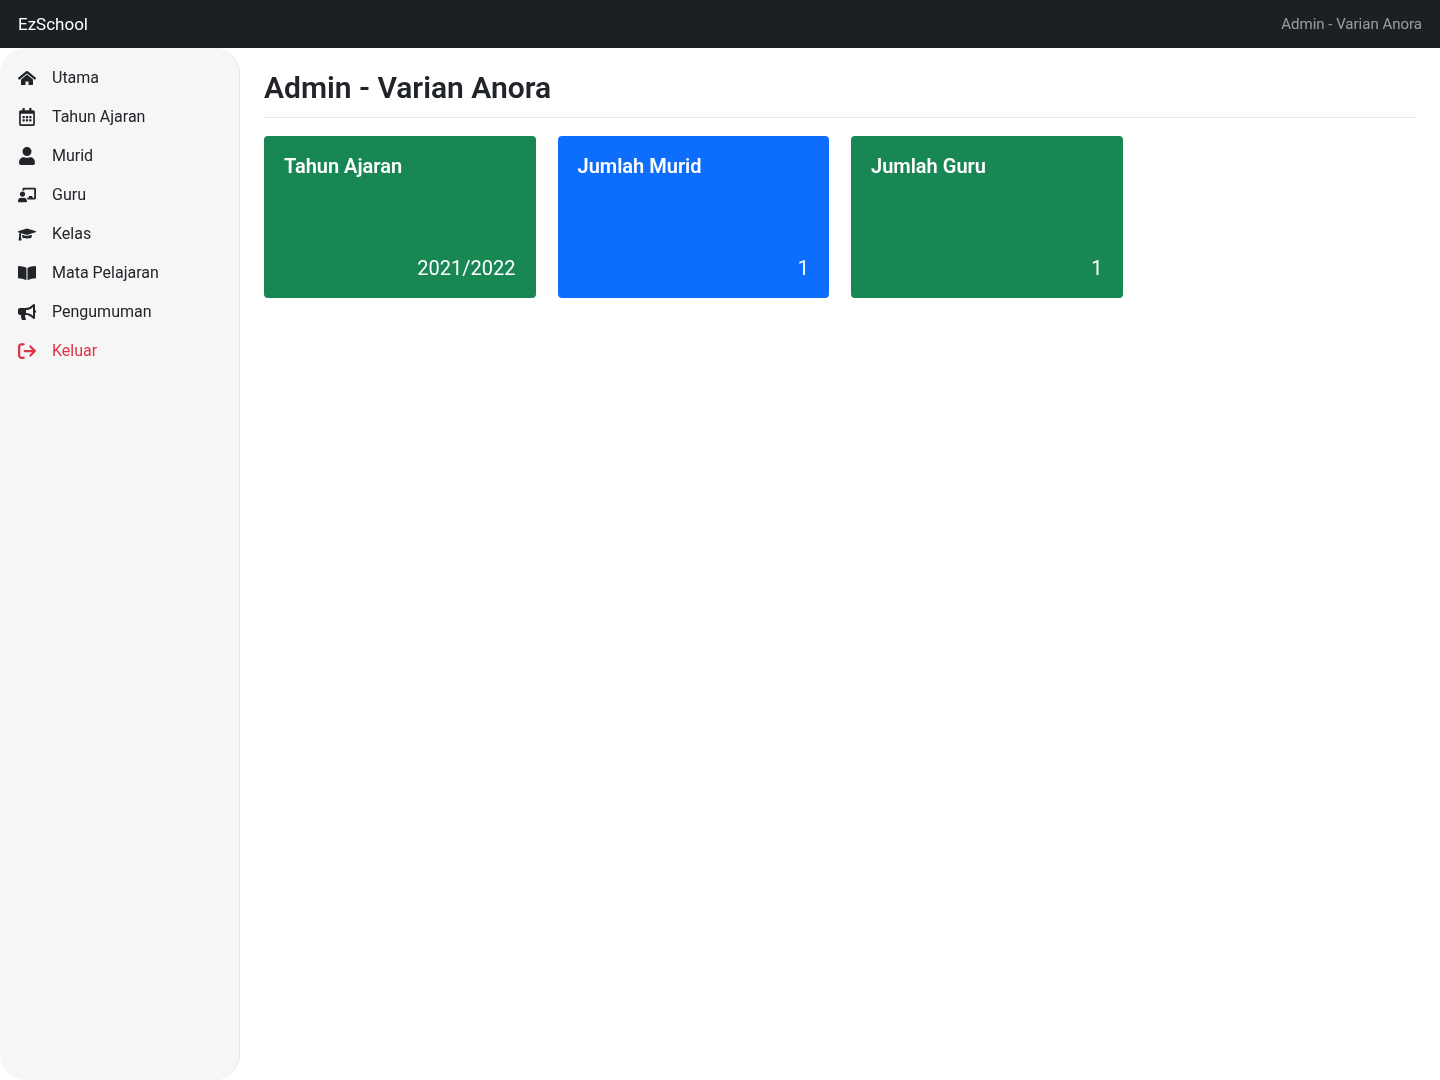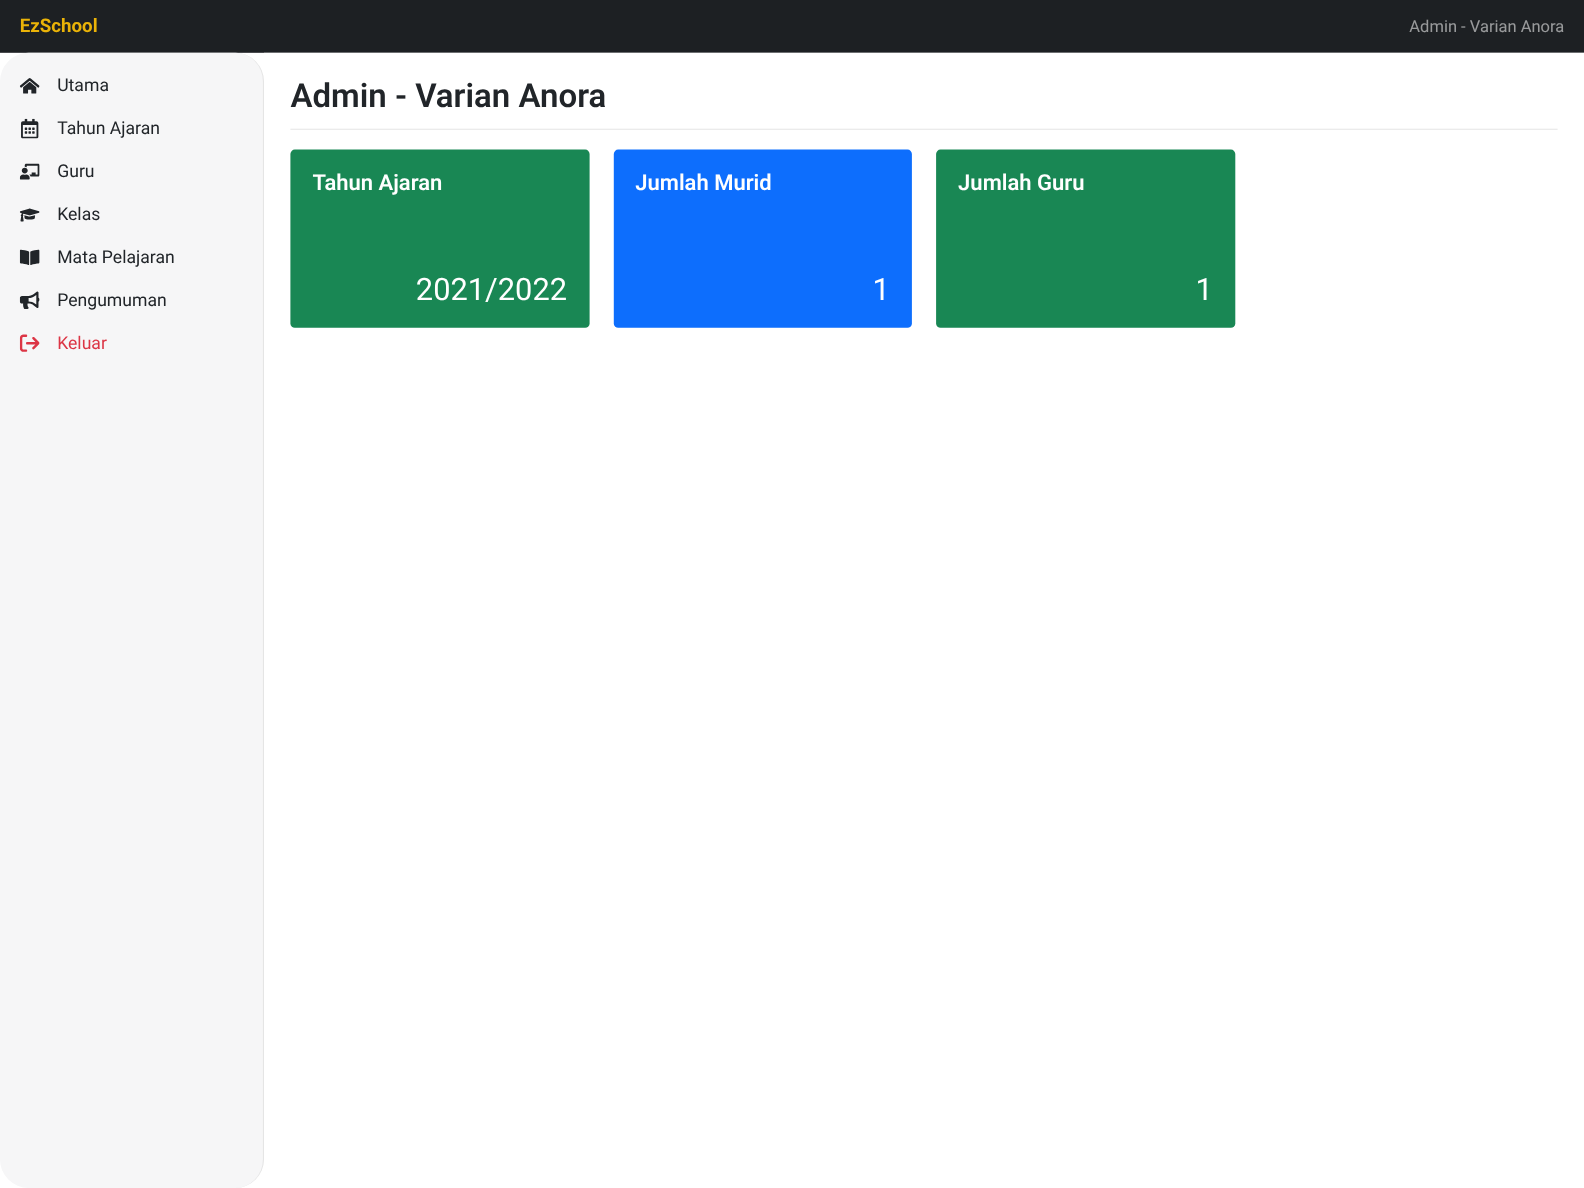--- a/index.html
+++ b/index.html
@@ -17,23 +17,23 @@
 }
 .topbar {
   height: 48px;
   background: #1d2023;
   display: flex;
   align-items: center;
   justify-content: space-between;
   padding: 0 18px;
 }
 .brand {
-  color: #eab308;
+  color: #ffffff;
   font-size: 17px;
-  font-weight: 700;
+  font-weight: 400;
 }
 .topbar-user {
   color: rgba(255,255,255,0.55);
   font-size: 15px;
 }
 .layout {
   display: flex;
   height: calc(1080px - 48px);
 }
 .sidebar {
@@ -103,21 +103,21 @@
   flex-direction: column;
   justify-content: space-between;
 }
 .card.green { background: #198754; }
 .card.blue  { background: #0d6efd; justify-content: space-between; }
 .card .card-title {
   font-size: 20px;
   font-weight: 600;
 }
 .card .card-value {
-  font-size: 28px;
+  font-size: 20px;
   font-weight: 400;
   text-align: right;
 }
 </style>
 </head>
 <body>
 
 <div class="topbar">
   <div class="brand">EzSchool</div>
   <div class="topbar-user">Admin - Varian Anora</div>
@@ -134,20 +134,28 @@
         </span>
         <span>Utama</span>
       </div>
       <div class="sidebar-item">
         <span class="icon">
           <svg viewBox="0 0 448 512">
               <path d="M148 288h-40c-6.6 0-12-5.4-12-12v-40c0-6.6 5.4-12 12-12h40c6.6 0 12 5.4 12 12v40c0 6.6-5.4 12-12 12zm108-12v-40c0-6.6-5.4-12-12-12h-40c-6.6 0-12 5.4-12 12v40c0 6.6 5.4 12 12 12h40c6.6 0 12-5.4 12-12zm96 0v-40c0-6.6-5.4-12-12-12h-40c-6.6 0-12 5.4-12 12v40c0 6.6 5.4 12 12 12h40c6.6 0 12-5.4 12-12zm-96 96v-40c0-6.6-5.4-12-12-12h-40c-6.6 0-12 5.4-12 12v40c0 6.6 5.4 12 12 12h40c6.6 0 12-5.4 12-12zm-96 0v-40c0-6.6-5.4-12-12-12h-40c-6.6 0-12 5.4-12 12v40c0 6.6 5.4 12 12 12h40c6.6 0 12-5.4 12-12zm192 0v-40c0-6.6-5.4-12-12-12h-40c-6.6 0-12 5.4-12 12v40c0 6.6 5.4 12 12 12h40c6.6 0 12-5.4 12-12zm96-260v352c0 26.5-21.5 48-48 48H48c-26.5 0-48-21.5-48-48V112c0-26.5 21.5-48 48-48h48V12c0-6.6 5.4-12 12-12h40c6.6 0 12 5.4 12 12v52h128V12c0-6.6 5.4-12 12-12h40c6.6 0 12 5.4 12 12v52h48c26.5 0 48 21.5 48 48zm-48 346V160H48v298c0 3.3 2.7 6 6 6h340c3.3 0 6-2.7 6-6z"></path>
             </svg>
         </span>
         <span>Tahun Ajaran</span>
+      </div>
+      <div class="sidebar-item">
+        <span class="icon">
+          <svg viewBox="0 0 448 512">
+              <path d="M224 256c70.7 0 128-57.3 128-128S294.7 0 224 0 96 57.3 96 128s57.3 128 128 128zm89.6 32h-16.7c-22.2 10.2-46.9 16-72.9 16s-50.6-5.8-72.9-16h-16.7C60.2 288 0 348.2 0 422.4V464c0 26.5 21.5 48 48 48h352c26.5 0 48-21.5 48-48v-41.6c0-74.2-60.2-134.4-134.4-134.4z"></path>
+            </svg>
+        </span>
+        <span>Murid</span>
       </div>
       <div class="sidebar-item">
         <span class="icon">
           <svg viewBox="0 0 640 512">
               <path d="M208 352c-2.39 0-4.78.35-7.06 1.09C187.98 357.3 174.35 360 160 360c-14.35 0-27.98-2.7-40.95-6.91-2.28-.74-4.66-1.09-7.05-1.09C49.94 352 0 401.94 0 464v16c0 17.67 14.33 32 32 32h256c17.67 0 32-14.33 32-32v-16c0-62.06-49.94-112-112-112zm-48-32c53.02 0 96-42.98 96-96s-42.98-96-96-96-96 42.98-96 96 42.98 96 96 96zM592 0H208c-26.47 0-48 22.25-48 49.59V96c23.42 0 45.1 6.78 64 17.8V64h352v288h-64v-64H384v64h-76.24c19.1 16.69 33.12 38.73 39.69 64H592c26.47 0 48-22.25 48-49.59V49.59C640 22.25 618.47 0 592 0z"></path>
             </svg>
         </span>
         <span>Guru</span>
       </div>
       <div class="sidebar-item">

